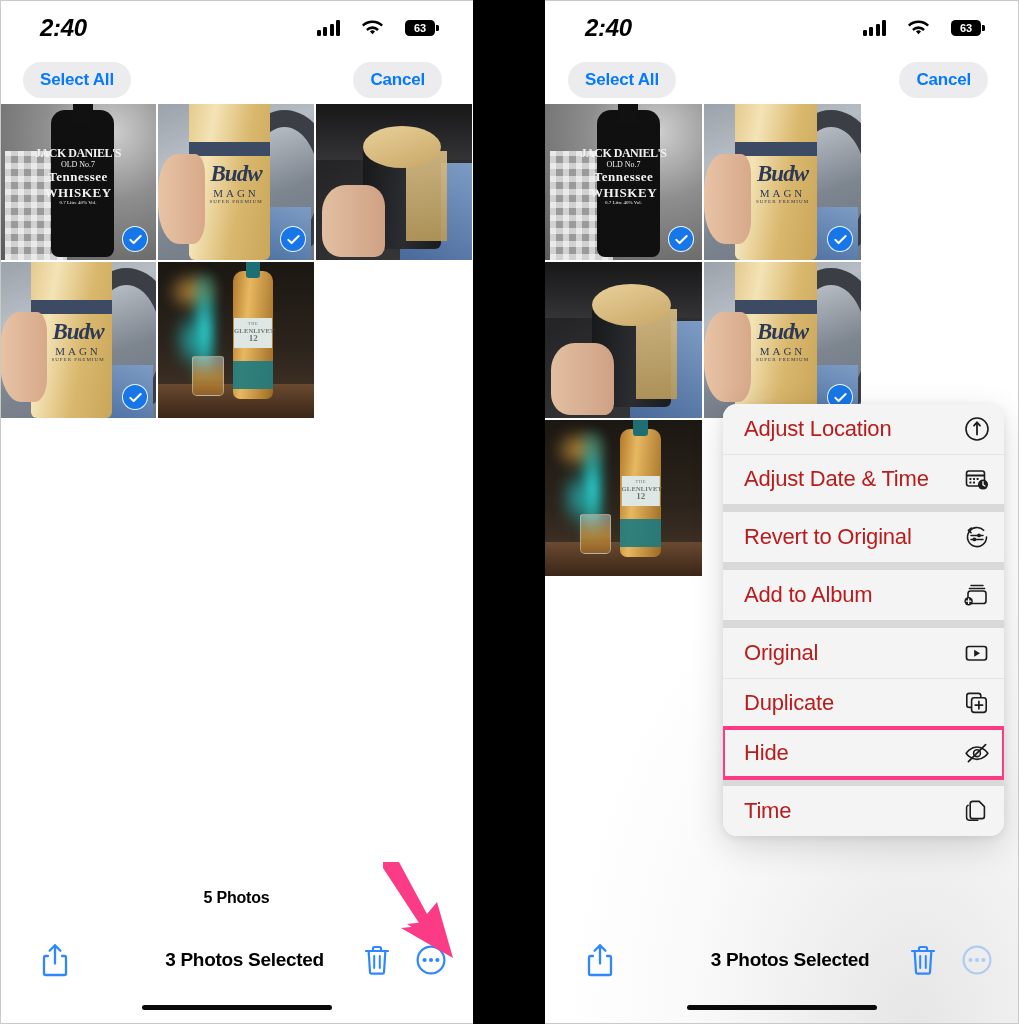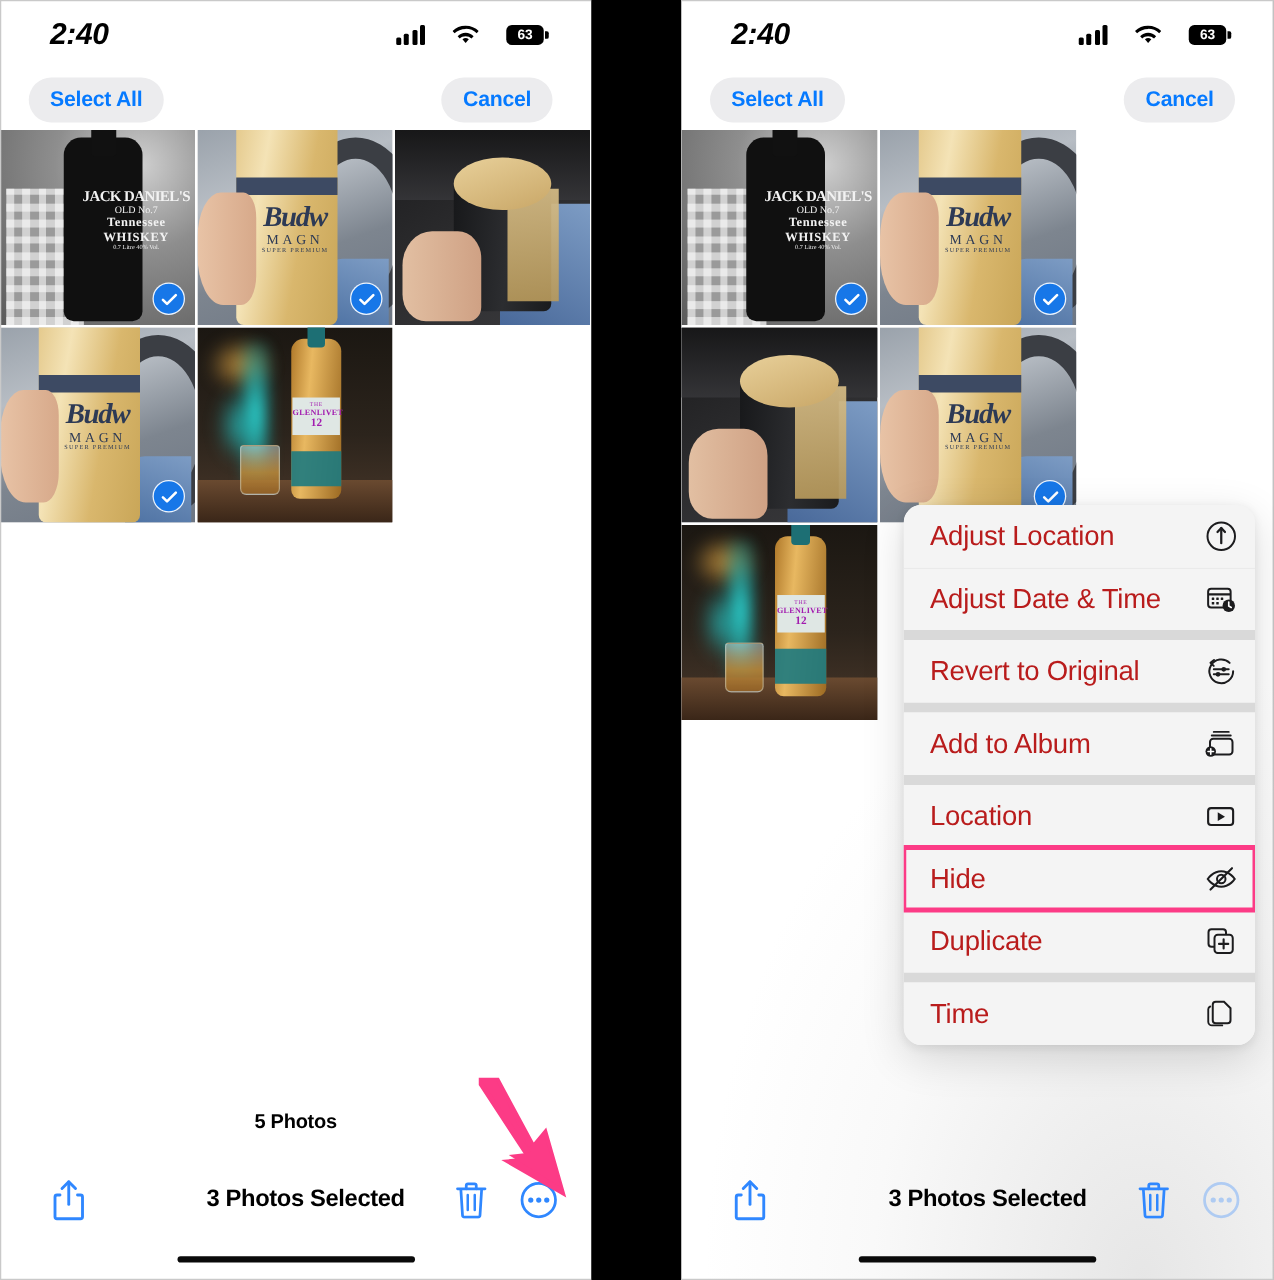--- a/index.html
+++ b/index.html
@@ -142,25 +142,24 @@
   .art-jack .bottle::before {
     content: ""; position: absolute; left: 34%; top: -6%;
     width: 32%; height: 16%; background: #111; border-radius: 3px;
   }
   .art-jack .label {
     position: absolute; left: 50%; top: 46%;
     transform: translate(-50%,-50%);
     width: 84%; color: #f2f2f2;
     text-align: center; line-height: 1.18;
     font-family: "Liberation Serif", serif;
-    margin-left: 31px;
   }
   .art-jack .l1 { font-size: 12px; font-weight: bold; letter-spacing: -0.5px; }
   .art-jack .l2 { font-size: 8px; }
-  .art-jack .l3 { font-size: 10px; font-weight: bold; letter-spacing: 0.5px; }
+  .art-jack .l3 { font-size: 13px; font-weight: bold; letter-spacing: 0.5px; }
   .art-jack .l4 { font-size: 5px; }
 
   .art-bud {
     background: linear-gradient(160deg, #9aa2ab 0%, #b7bdc4 30%, #7d858f 62%, #6d7683 100%);
   }
   .art-bud .wheel {
     position: absolute; right: -14%; top: 4%;
     width: 66%; height: 94%;
     border: 17px solid #3b3e44;
     border-radius: 50%;
@@ -268,21 +267,21 @@
   .art-glen .gbottle::before {
     content: ""; position: absolute; left: 32%; top: -13%;
     width: 36%; height: 18%;
     background: #1d6f74; border-radius: 3px;
   }
   .art-glen .glabel {
     position: absolute; left: 50%; top: 48%;
     transform: translate(-50%,-50%);
     width: 94%; padding: 4px 0;
     background: #dfe7e4; text-align: center;
-    color: #a21caf; line-height: 1.1;
+    color: #737373; line-height: 1.1;
     font-family: "Liberation Serif", serif;
   }
   .art-glen .g1 { font-size: 4.5px; letter-spacing: .6px; }
   .art-glen .g2 { font-size: 6.5px; font-weight: bold; letter-spacing: .2px; }
   .art-glen .g3 { font-size: 9px; font-weight: bold; }
   .art-glen .gteal {
     position: absolute; left: 0; right: 0; bottom: 8%;
     height: 22%; background: #1d7a80; opacity: .9;
   }
   .art-glen .tumbler {
@@ -700,42 +699,42 @@
           <path d="M5.4 6.4h15.2" stroke="#1c1c1e" stroke-width="1.5" stroke-linecap="round"></path>
           <rect x="4" y="9" width="18" height="12.5" rx="2.6" stroke="#1c1c1e" stroke-width="1.6" fill="none"></rect>
           <circle cx="4.6" cy="19.2" r="4.2" fill="#1c1c1e"></circle>
           <path d="M4.6 17v4.4M2.4 19.2h4.4" stroke="#fff" stroke-width="1.3" stroke-linecap="round"></path>
         </svg>
       </div>
 
       <div class="ctx-gap"></div>
 
       <div class="ctx-row group-start">
-        <span class="ctx-label">Location</span>
+        <span class="ctx-label">Original</span>
         <svg class="ctx-icon" viewBox="0 0 26 26">
           <rect x="2.5" y="6.5" width="20" height="13.5" rx="2.4" stroke="#1c1c1e" stroke-width="1.7" fill="none"></rect>
           <path d="M10.2 9.8 16 13.3l-5.8 3.5z" fill="#1c1c1e"></path>
+        </svg>
+      </div>
+
+      <div class="ctx-row">
+        <span class="ctx-label">Duplicate</span>
+        <svg class="ctx-icon" viewBox="0 0 26 26">
+          <rect x="2.8" y="3.4" width="14" height="14" rx="2.4" stroke="#1c1c1e" stroke-width="1.6" fill="none"></rect>
+          <rect x="7.6" y="7.8" width="14.6" height="14.6" rx="2.6" stroke="#1c1c1e" stroke-width="1.6" fill="#f4f4f4"></rect>
+          <path d="M14.9 11.4v7.4M11.2 15.1h7.4" stroke="#1c1c1e" stroke-width="1.7" stroke-linecap="round"></path>
         </svg>
       </div>
 
       <div class="ctx-row highlight">
         <span class="ctx-label">Hide</span>
         <svg class="ctx-icon" viewBox="0 0 26 26">
           <path d="M2.2 13.2S6.2 7 13 7s10.8 6.2 10.8 6.2S19.8 19.4 13 19.4 2.2 13.2 2.2 13.2z" stroke="#1c1c1e" stroke-width="1.6" fill="none"></path>
           <circle cx="13" cy="13.2" r="3.4" stroke="#1c1c1e" stroke-width="1.6" fill="none"></circle>
           <path d="M4.4 21.6 21.6 4.6" stroke="#1c1c1e" stroke-width="1.7" stroke-linecap="round"></path>
-        </svg>
-      </div>
-
-      <div class="ctx-row">
-        <span class="ctx-label">Duplicate</span>
-        <svg class="ctx-icon" viewBox="0 0 26 26">
-          <rect x="2.8" y="3.4" width="14" height="14" rx="2.4" stroke="#1c1c1e" stroke-width="1.6" fill="none"></rect>
-          <rect x="7.6" y="7.8" width="14.6" height="14.6" rx="2.6" stroke="#1c1c1e" stroke-width="1.6" fill="#f4f4f4"></rect>
-          <path d="M14.9 11.4v7.4M11.2 15.1h7.4" stroke="#1c1c1e" stroke-width="1.7" stroke-linecap="round"></path>
         </svg>
       </div>
 
       <div class="ctx-gap"></div>
 
       <div class="ctx-row group-start">
         <span class="ctx-label">Time</span>
         <svg class="ctx-icon" viewBox="0 0 26 26">
           <path d="M8.6 3.4h6.6l5.2 5.2v9.6a2.4 2.4 0 0 1-2.4 2.4H8.6a2.4 2.4 0 0 1-2.4-2.4V5.8a2.4 2.4 0 0 1 2.4-2.4z" stroke="#1c1c1e" stroke-width="1.6" fill="#f4f4f4"></path>
           <path d="M4.2 7.2A2.4 2.4 0 0 0 2.6 9.5v9.8a3 3 0 0 0 3 3h8.2" stroke="#1c1c1e" stroke-width="1.5" fill="none" stroke-linecap="round"></path>

